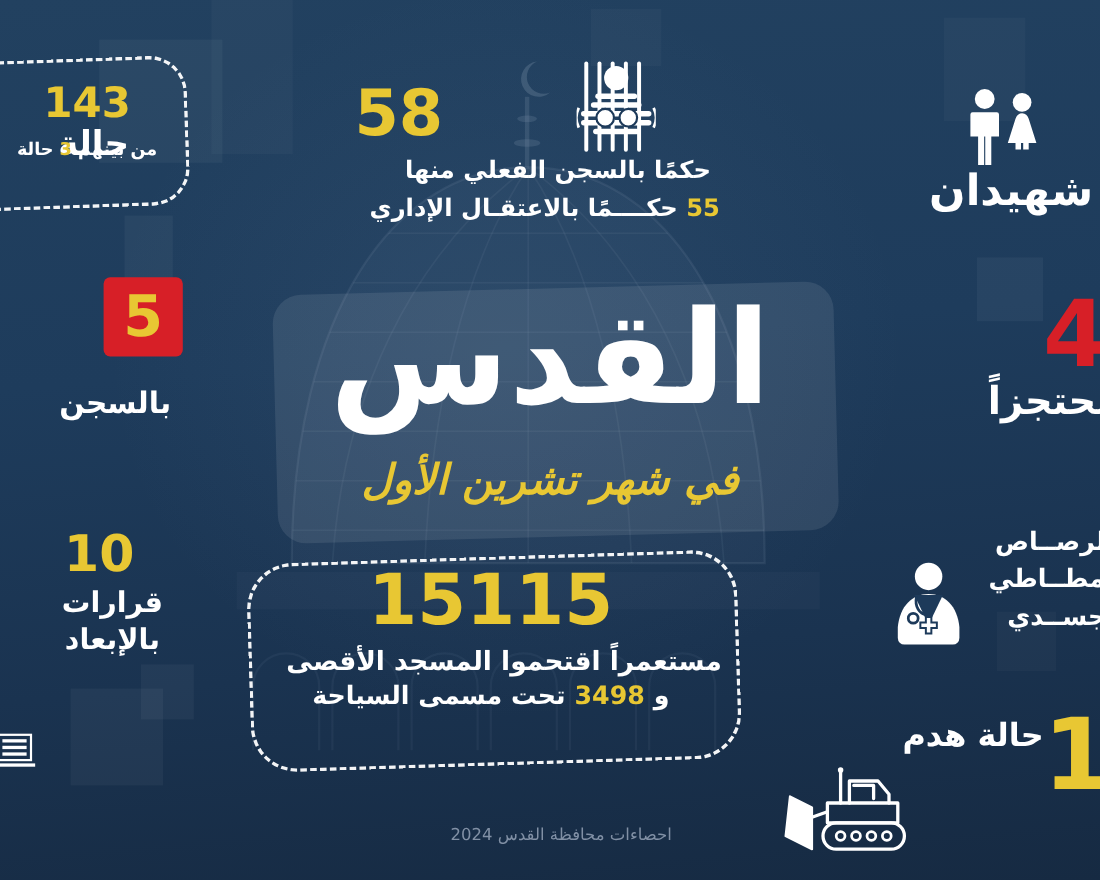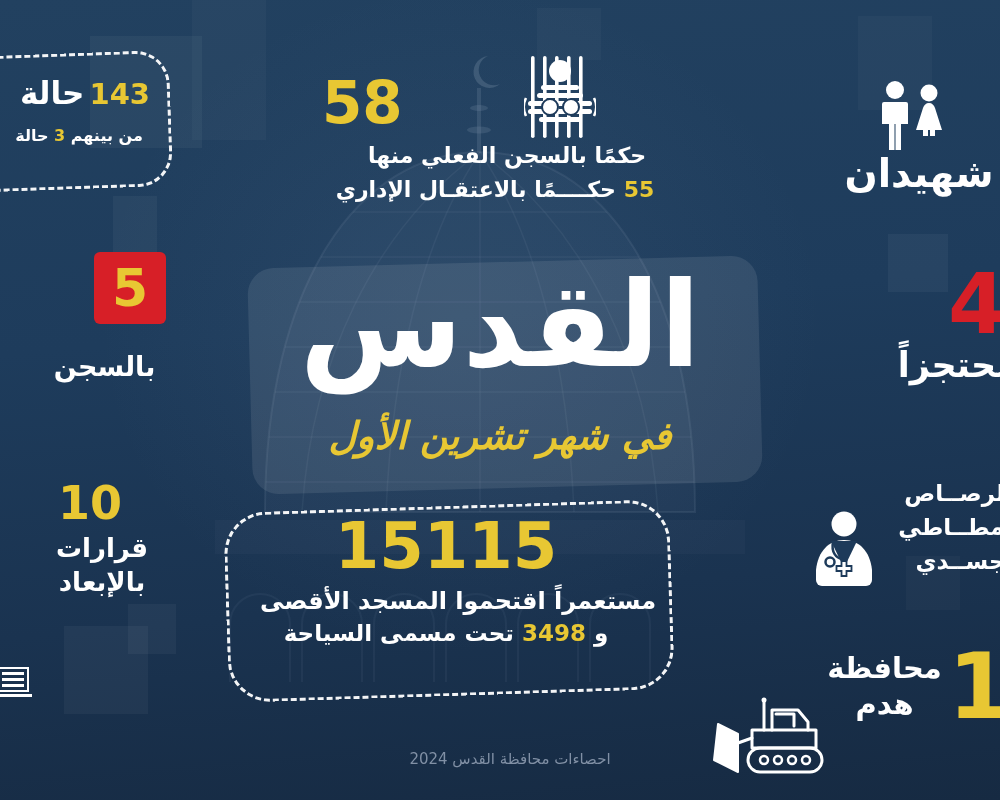--- a/index.html
+++ b/index.html
@@ -72,21 +72,21 @@
         <path d="M132 640 v-58 a30 30 0 0 1 60 0 v58"></path>
       <path d="M204 640 v-58 a30 30 0 0 1 60 0 v58"></path>
         <path d="M276 640 v-58 a30 30 0 0 1 60 0 v58"></path>
       <path d="M348 640 v-58 a30 30 0 0 1 60 0 v58"></path>
         <path d="M420 640 v-58 a30 30 0 0 1 60 0 v58"></path>
     </g>
   </svg>
 
   <div class="abs dashedbox" style="left:-70px;top:54px;width:235px;height:130px;border-radius:34px;transform:rotate(-2deg);"></div>
   <div class="abs ctr" style="left:0;top:74px;width:158px;line-height:1;">
-    <span class="num" style="font-size:29px;">143</span>
+    <span class="num" style="font-size:38px;">143</span>
     <span class="lbl" style="font-size:31px;">حالة</span>
   </div>
   <div class="abs ctr" style="left:0;top:126px;width:158px;font-size:16px;font-weight:bold;">
     <span class="w">من بينهم</span>
     <span class="y">3</span>
     <span class="w">حالة</span>
   </div>
 
   <svg class="abs" style="left:524px;top:54px;" width="72" height="86" viewBox="0 0 72 86">
     <g fill="#ffffff">
@@ -200,17 +200,17 @@
       <line x1="40" y1="48" x2="26" y2="53"></line>
     </g>
     <circle cx="52" cy="70" r="4" fill="none" stroke="#ffffff" stroke-width="2.5"></circle>
     <circle cx="66" cy="70" r="4" fill="none" stroke="#ffffff" stroke-width="2.5"></circle>
     <circle cx="80" cy="70" r="4" fill="none" stroke="#ffffff" stroke-width="2.5"></circle>
     <circle cx="94" cy="70" r="4" fill="none" stroke="#ffffff" stroke-width="2.5"></circle>
     <circle cx="52" cy="10" r="2.5" fill="#ffffff"></circle>
     <path d="M6 34 L26 44 L26 82 L2 70 Z" fill="#ffffff" stroke="#ffffff" stroke-width="2" stroke-linejoin="round"></path>
   </svg>
   <div class="abs num" style="left:948px;top:642px;font-size:90px;direction:ltr;">1</div>
-  <div class="abs ctr lbl" style="left:795px;top:650px;width:155px;font-size:29px;">محافظة هدم</div>
+  <div class="abs ctr lbl" style="left:795px;top:650px;width:155px;font-size:29px;">حالة هدم</div>
 
   <div class="abs ctr footer" style="left:340px;top:750px;width:340px;direction:rtl;">احصاءات محافظة القدس 2024</div>
 
 </div>
 
 </body></html>

